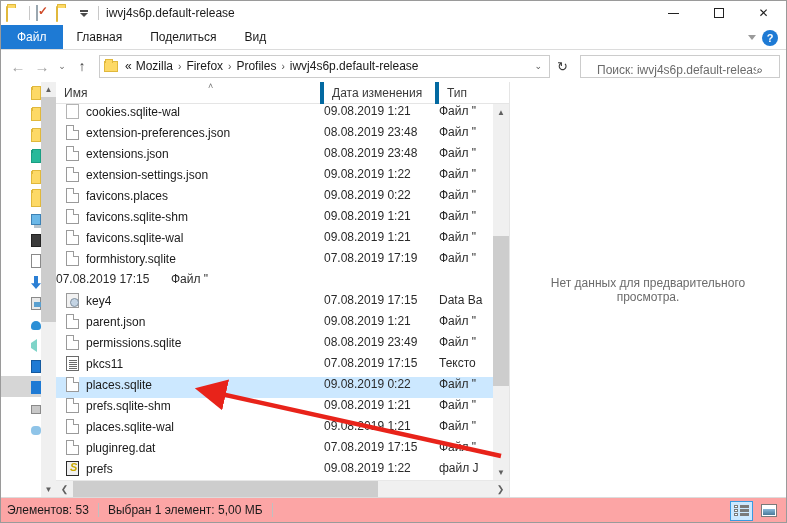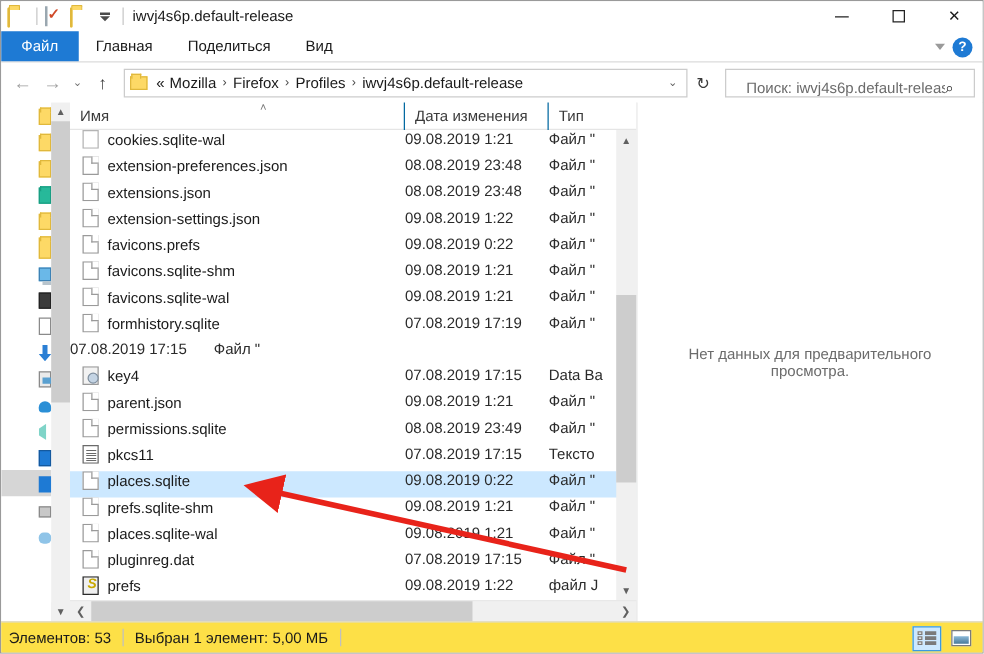--- a/index.html
+++ b/index.html
@@ -171,21 +171,21 @@
   .ns-thumb { position: absolute; left: 0; width: 15px; background: #cdcdcd; }
 
   
   .listpane { flex: 1; display: flex; flex-direction: column; min-width: 0; position: relative; }
   .col-head {
     height: 22px; flex: 0 0 22px; display: flex; align-items: center;
     background: #ffffff; border-bottom: 1px solid #e5e5e5; position: relative;
   }
   .col {
     height: 22px; display: flex; align-items: center; font-size: 12px; color: #3a3a3a;
-    border-right: 1px solid #0369a1; padding-left: 8px; overflow:hidden; white-space:nowrap;
+    border-right: 4px solid #0369a1; padding-left: 8px; overflow:hidden; white-space:nowrap;
   }
   .col.name { width: 268px; flex: 0 0 268px; }
   .col.date { width: 115px; flex: 0 0 115px; }
   .col.type { flex: 1; border-right: none; }
   .col-sortarrow { position:absolute; left:152px; top:-1px; font-size:9px; color:#7a7a7a; }
 
   .rows { flex: 1; overflow: hidden; position: relative; background: #ffffff; }
   .frow {
     height: 21px; display: flex; align-items: flex-start; font-size: 12px; color: #1a1a1a;
   }
@@ -241,21 +241,21 @@
   .preview {
     width: 277px; flex: 0 0 277px; background: #ffffff;
     border-left: 1px solid #e5e5e5;
     display: flex; align-items: center; justify-content: center;
     padding: 0 10px; text-align: center;
   }
   .preview-text { font-size: 12px; color: #6b6b6b; }
 
   
   .statusbar {
-    height: 25px; flex: 0 0 25px; background: #fde047;
+    height: 25px; flex: 0 0 25px; background: #fca5a5;
     border-top: 1px solid #dcdcdc; display: flex; align-items: center;
     padding: 0 6px; position: relative;
   }
   .st-text { font-size: 12px; color: #1a1a1a; }
   .st-sep { width:1px; height:14px; background:#c0c0c0; margin:0 9px; }
   .view-btns { position:absolute; right:6px; top:0; height:25px; display:flex; align-items:center; gap:4px; }
   .vbtn { width:23px; height:20px; display:flex; align-items:center; justify-content:center; }
   .vbtn.active { background:#cce8ff; border:1px solid #3a9ae0; }
   .vb-details { width:15px; height:12px; display:grid; grid-template-columns:4px 9px; gap:1px 2px; align-content:center; }
   .vb-dot { background:#ffffff; border:1px solid #7a7a7a; height:3px; }
@@ -438,21 +438,21 @@
             <div class="cell name">
               <span class="fico page"></span>
               <span>extension-settings.json</span>
             </div>
             <div class="cell date">09.08.2019 1:22</div>
             <div class="cell type">Файл "</div>
           </div>
           <div class="frow">
             <div class="cell name">
               <span class="fico page"></span>
-              <span>favicons.prefs</span>
+              <span>favicons.places</span>
             </div>
             <div class="cell date">09.08.2019 0:22</div>
             <div class="cell type">Файл "</div>
           </div>
           <div class="frow">
             <div class="cell name">
               <span class="fico page"></span>
               <span>favicons.sqlite-shm</span>
             </div>
             <div class="cell date">09.08.2019 1:21</div>

